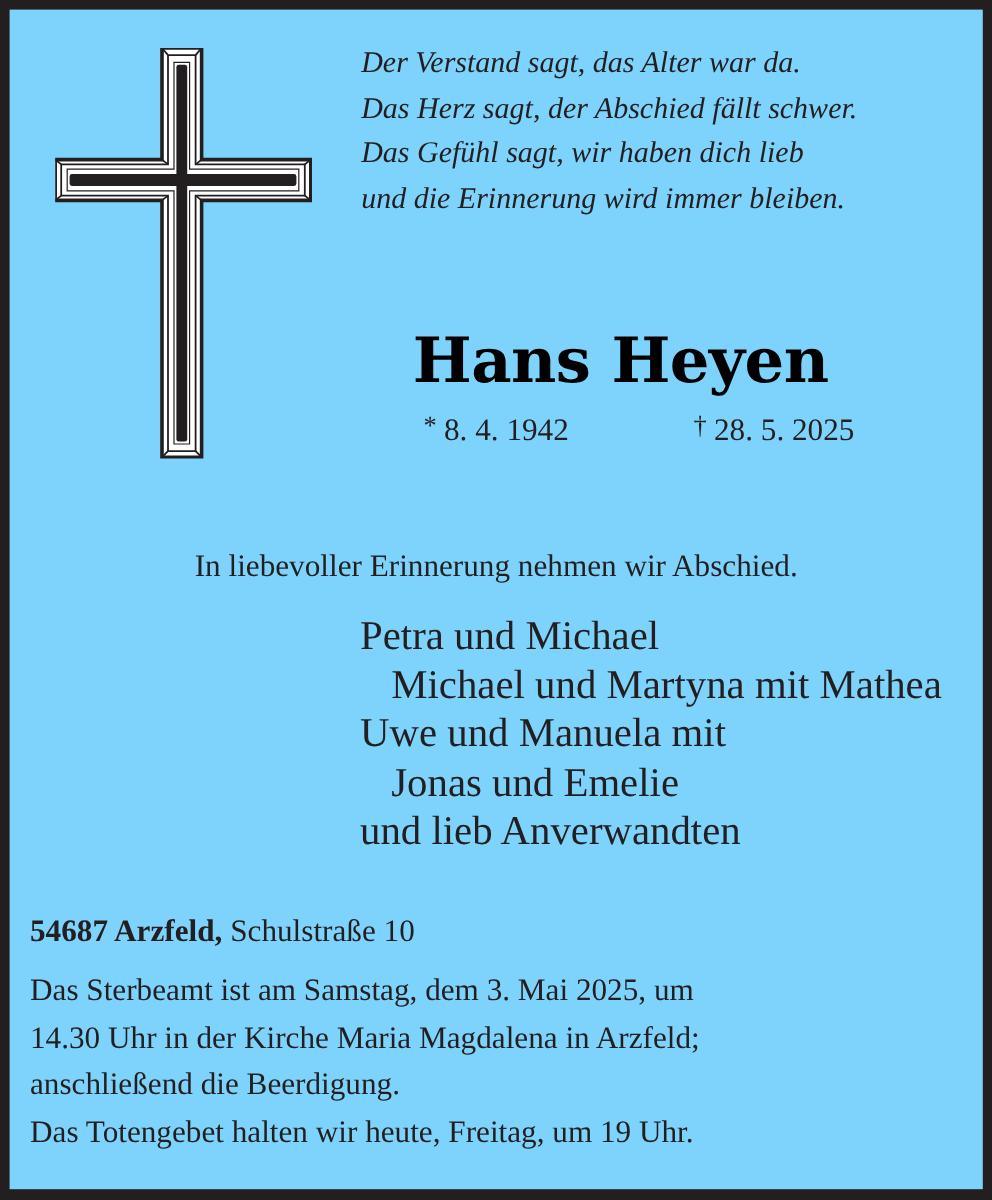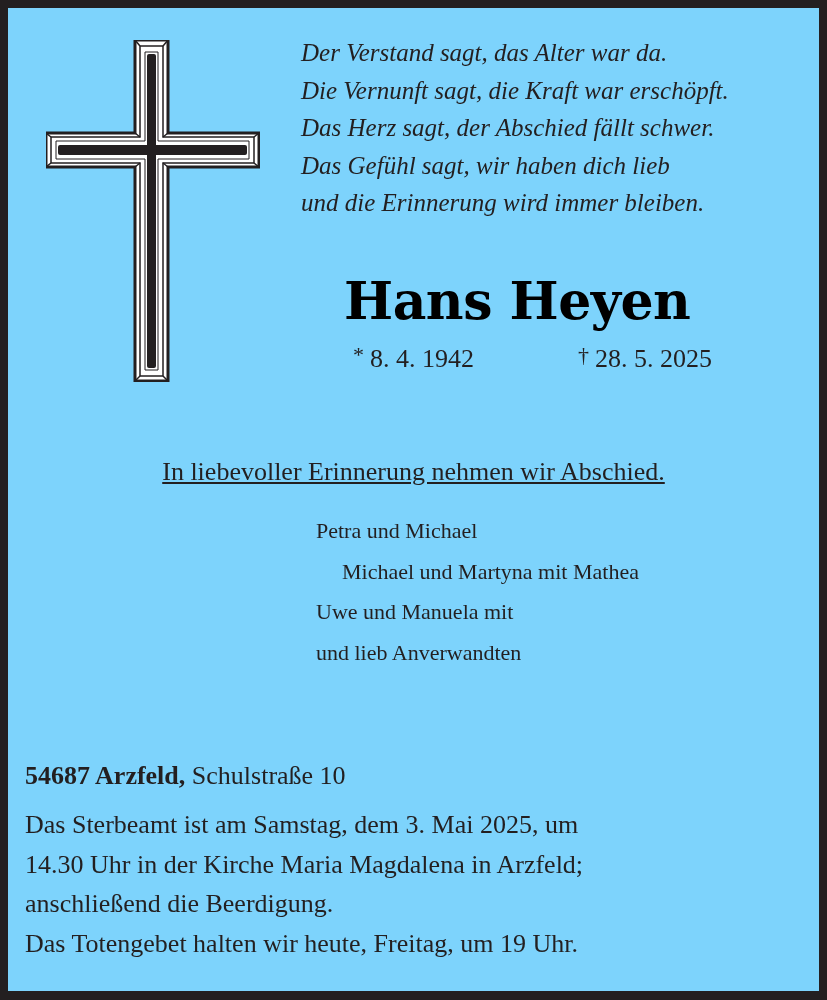--- a/index.html
+++ b/index.html
@@ -55,30 +55,28 @@
     .dates.death { left: 570px; }
     .dates .sym { font-size: 22px; position: relative; top: -5px; margin-right: 6px; }
     .farewell {
       position: absolute;
       left: 0; right: 0; top: 447px;
       text-align: center;
       font-family: "Liberation Serif", serif;
       font-size: 26px;
       line-height: 34px;
       white-space: nowrap;
-      text-decoration: underline;
     }
     .family {
       position: absolute;
       left: 292px; top: 503px;
       font-family: "Liberation Serif", serif;
-      font-size: 22px;
+      font-size: 34px;
       line-height: 40.5px;
       white-space: nowrap;
-      margin-left: 16px;
     }
     .family .indent { padding-left: 26px; }
     .address {
       position: absolute;
       left: 17px; top: 751px;
       font-family: "Liberation Serif", serif;
       font-size: 26px;
       line-height: 34px;
       white-space: nowrap;
       text-align: center;
@@ -119,41 +117,41 @@
     <line x1="122" y1="127" x2="117" y2="123" stroke="#231f20" stroke-width="1.5"></line>
 
     <path d="M99 12 H112 V101 H203 V119 H112 V330 H99 V119 H10 V101 H99 Z" fill="#ffffff" stroke="#231f20" stroke-width="1"></path>
 
     <rect x="101" y="14" width="9" height="314" rx="2" fill="#231f20"></rect>
     <rect x="12" y="105" width="189" height="10" rx="2" fill="#231f20"></rect>
   </svg>
 
   <div class="poem">
     <span class="line">Der Verstand sagt, das Alter war da.</span>
-    <span class="line">Die Vernunft sagt, die Kraft war erschöpft.</span>
     <span class="line">Das Herz sagt, der Abschied fällt schwer.</span>
     <span class="line">Das Gefühl sagt, wir haben dich lieb</span>
     <span class="line">und die Erinnerung wird immer bleiben.</span>
   </div>
 
   <div class="name">Hans Heyen</div>
 
   <div class="dates birth">
     <span class="sym">*</span><span>8. 4. 1942</span>
   </div>
   <div class="dates death">
     <span class="sym">†</span><span>28. 5. 2025</span>
   </div>
 
   <div class="farewell">In liebevoller Erinnerung nehmen wir Abschied.</div>
 
   <div class="family">
     <span class="line">Petra und Michael</span>
     <span class="line indent">Michael und Martyna mit Mathea</span>
     <span class="line">Uwe und Manuela mit</span>
+    <span class="line indent">Jonas und Emelie</span>
     <span class="line">und lieb Anverwandten</span>
   </div>
 
   <div class="address">
     <b>54687 Arzfeld,</b>
     <span>Schulstraße 10</span>
   </div>
 
   <div class="service">
     <span class="line">Das Sterbeamt ist am Samstag, dem 3. Mai 2025, um</span>

